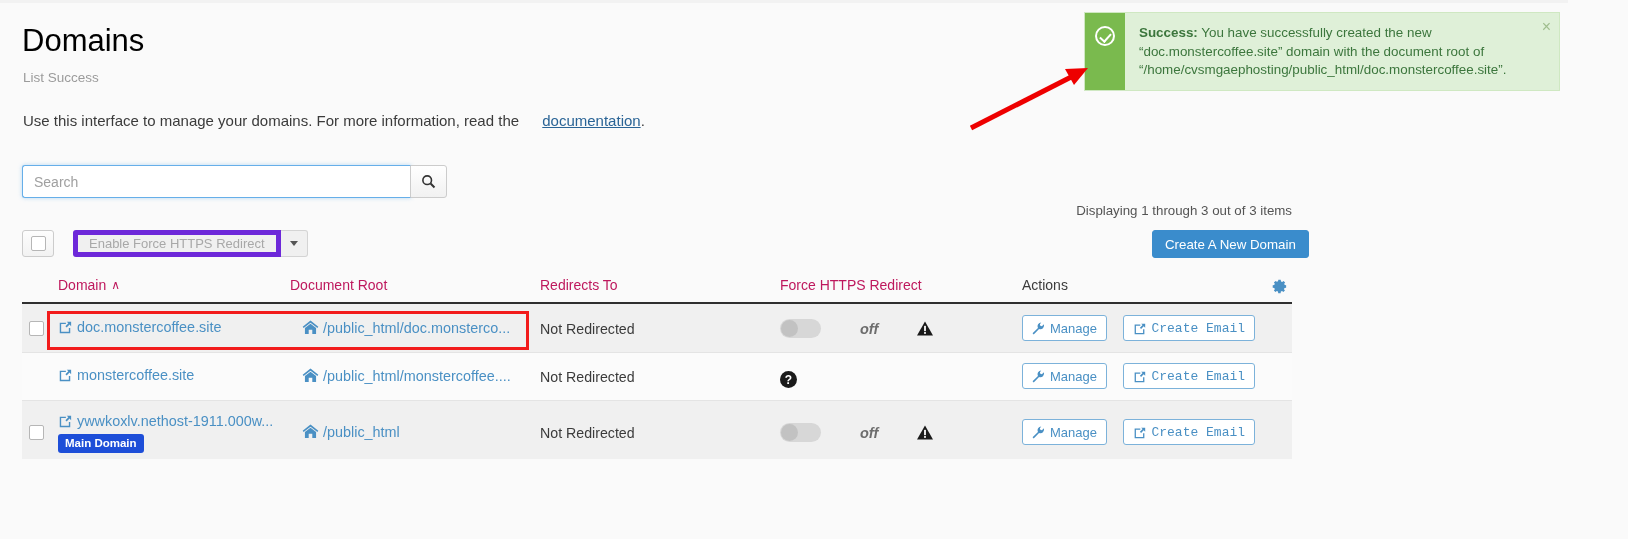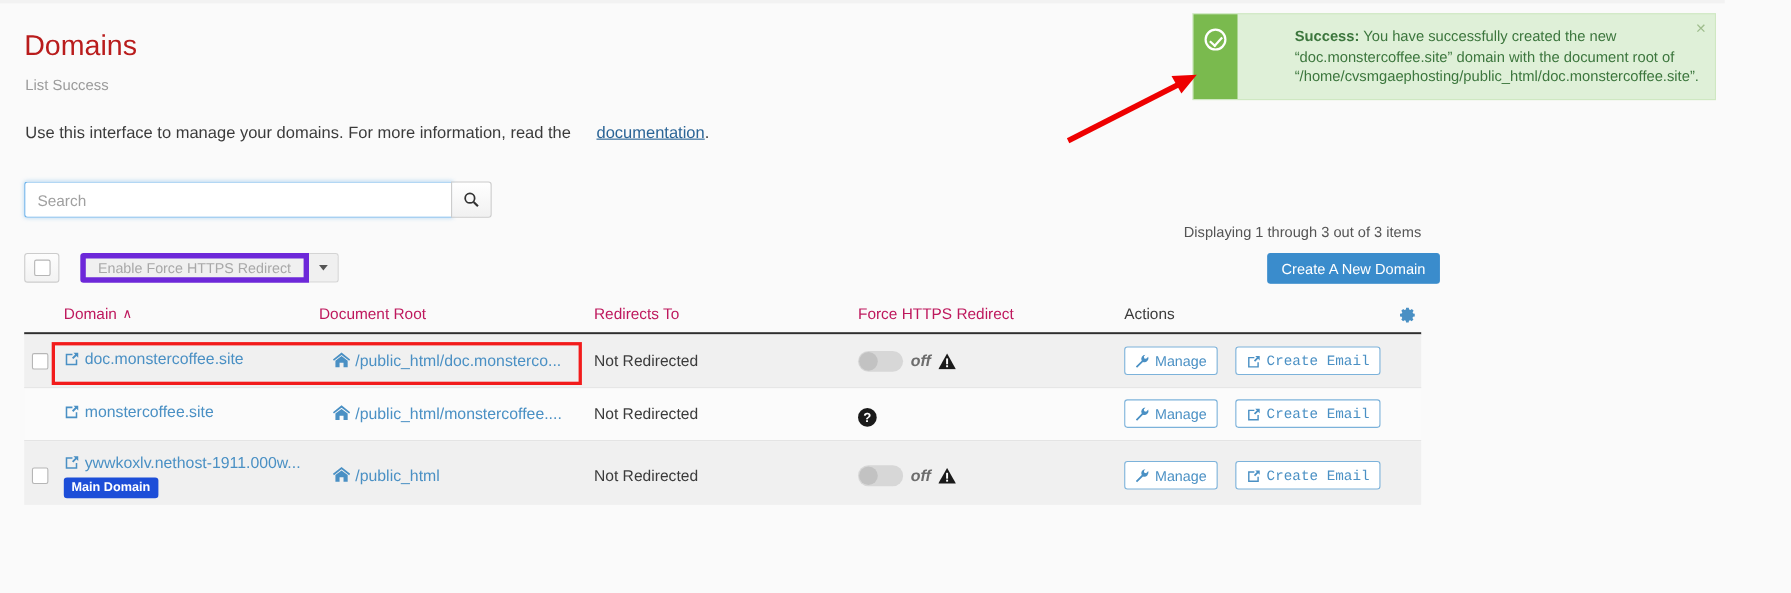--- a/index.html
+++ b/index.html
@@ -27,23 +27,23 @@
     position: absolute;
     left: 1568px; top: 0;
     width: 60px; height: 539px;
     background: #fafafa;
   }
 
   
   .page-title {
     position: absolute;
     left: 22px; top: 22px;
-    font-size: 26px;
+    font-size: 31px;
     font-weight: 300;
-    color: #b91c1c;
+    color: #000000;
     letter-spacing: 0px;
     line-height: 38px;
   }
   .page-subtitle {
     position: absolute;
     left: 23px; top: 70px;
     font-size: 13.5px;
     color: #9b9b9b;
   }
   .intro {
@@ -61,21 +61,20 @@
   
   .alert {
     position: absolute;
     left: 1084px; top: 12px;
     width: 476px;
     min-height: 67px;
     background: #dff0d8;
     border: 1px solid #cfe8c2;
     display: flex;
     box-sizing: border-box;
-    gap: 38px;
   }
   .alert-icon-col {
     width: 40px;
     background: #7aba4e;
     display: flex;
     align-items: flex-start;
     justify-content: center;
     padding-top: 13px;
     flex: 0 0 40px;
   }
@@ -289,21 +288,21 @@
     display: inline-block;
     background: #1d4ed8;
     color: #fff;
     font-size: 11.5px;
     font-weight: bold;
     padding: 3px 7px 4px 7px;
     border-radius: 3px;
     margin-top: 5px;
   }
 
-  .toggle-wrap { display: flex; align-items: center; }
+  .toggle-wrap { display: flex; align-items: center; gap: 32px; }
   .toggle {
     width: 41px; height: 19px;
     border-radius: 10px;
     background: #d7d7d7;
     position: relative;
     cursor: pointer;
     display: inline-block;
   }
   .toggle::after {
     content: "";

